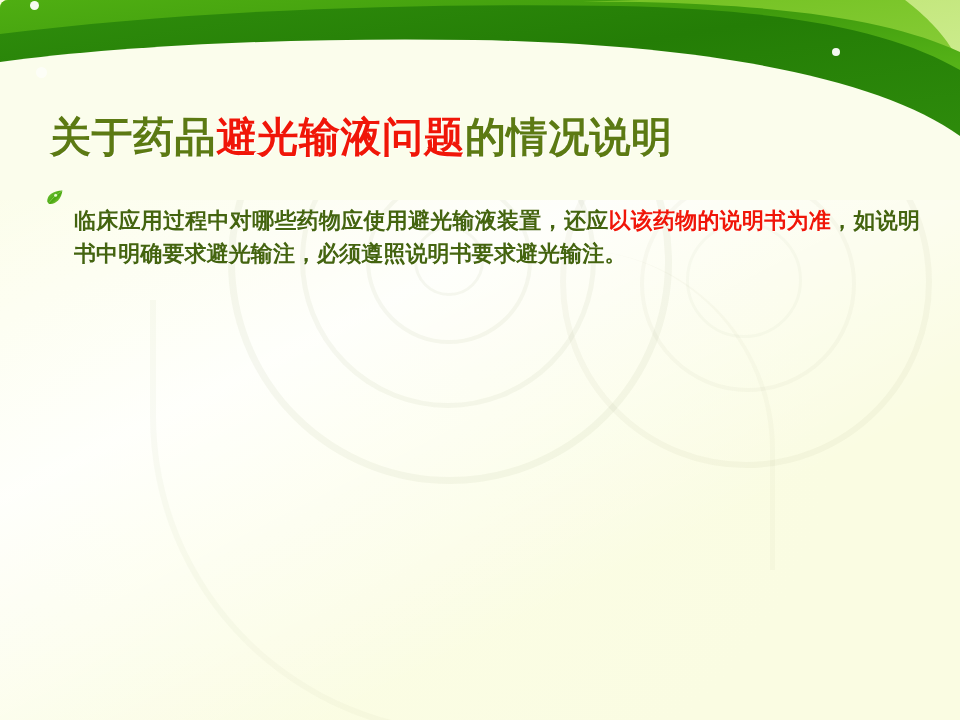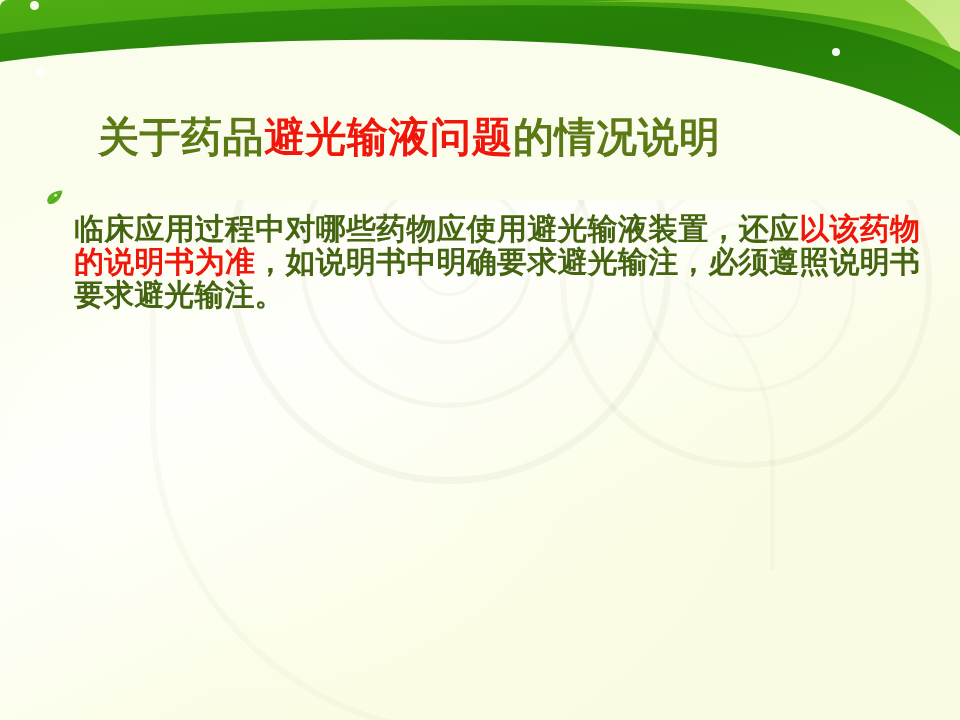--- a/index.html
+++ b/index.html
@@ -97,21 +97,20 @@
   .title {
     position: absolute;
     left: 50px;
     top: 88px;
     font-size: 41px;
     font-weight: bold;
     letter-spacing: 0.5px;
     line-height: 1.12;
     white-space: nowrap;
     text-shadow: 1px 1px 0 rgba(255,255,255,0.85);
-    margin-left: 48px;
   }
   .t-olive { color: #5c7a13; }
   .t-red   { color: #f01608; }
 
   
   .body-block {
     position: absolute;
     left: 44px;
     top: 182px;
     width: 876px;
@@ -122,21 +121,21 @@
     flex: 0 0 auto;
     width: 22px;
     height: 22px;
     margin-top: 6px;
     margin-right: 8px;
   }
   .leaf-bullet svg { display: block; }
 
   .body-text {
     flex: 1 1 auto;
-    font-size: 30px;
+    font-size: 22px;
     font-weight: bold;
     line-height: 33px;
     color: #44640f;
     letter-spacing: 0.1px;
     text-align: justify;
     text-justify: inter-character;
     text-shadow: 0.5px 0.5px 0 rgba(255,255,255,0.7);
   }
   .b-red { color: #f01608; }
 </style>

